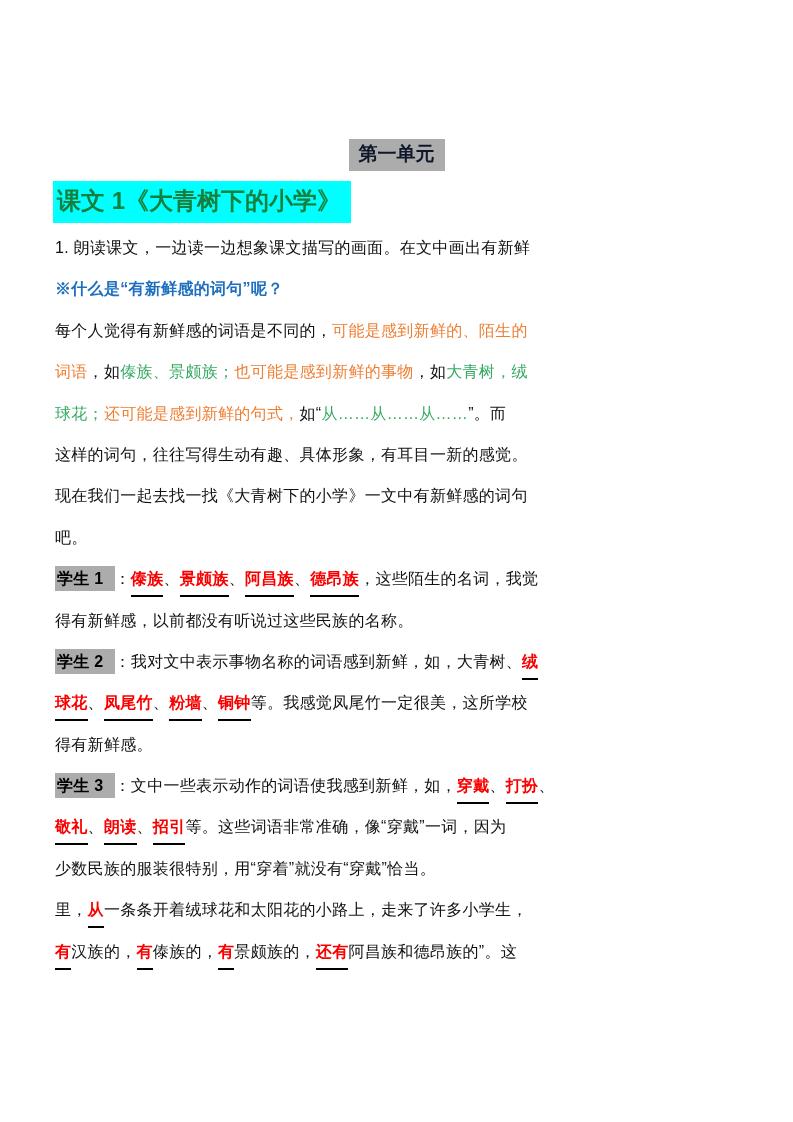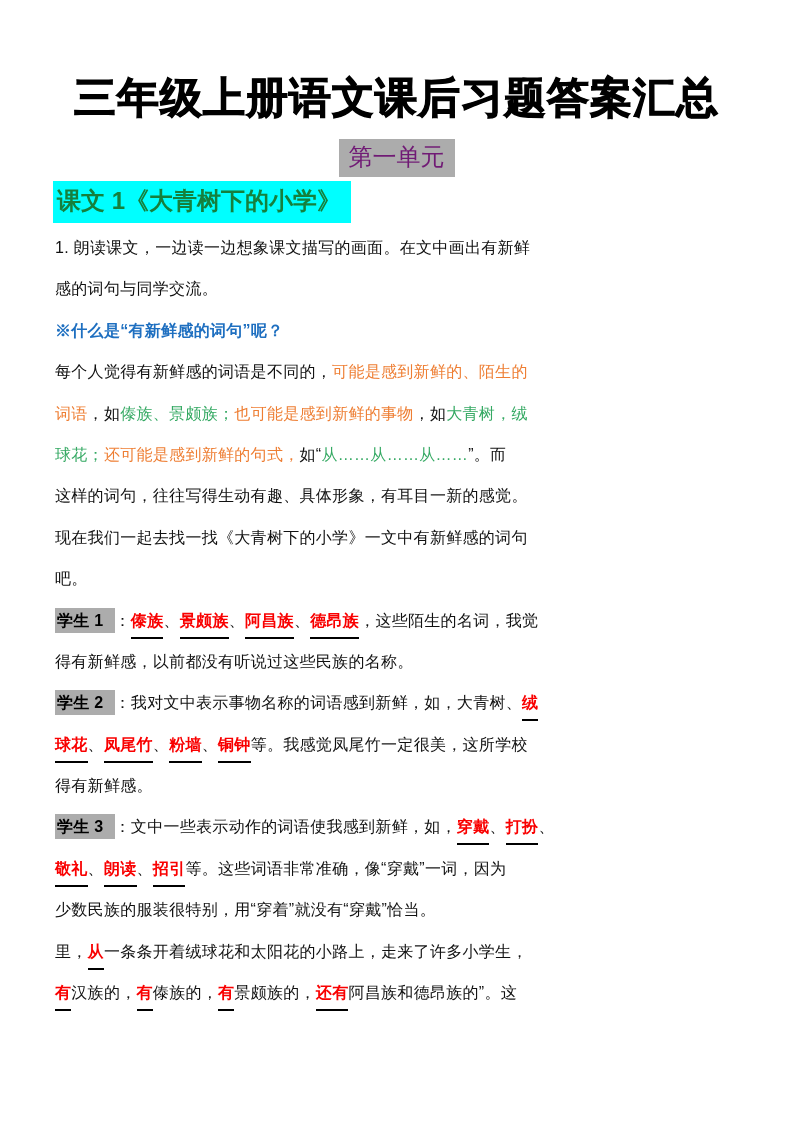--- a/index.html
+++ b/index.html
@@ -20,23 +20,23 @@
     color:#000;
     -webkit-text-stroke:1.1px #000;
   }
   .unit-row {
     position:absolute; top:139px; left:0; width:100%;
     text-align:center;
   }
   .unit {
     display:inline-block;
     background:var(--gray_highlight, #acacac);
-    font-size:24px; font-weight:normal;
+    font-size:19px; font-weight:bold;
     padding:2px 10px 4px 10px;
-    color:#701a75;
+    color:#0f172a;
   }
   .lesson-row {
     position:absolute; top:181px; left:53px;
   }
   .lesson {
     display:inline-block;
     background:var(--cyan_highlight, #00ffff);
     font-size:24px; font-weight:bold;
     padding:4px 10px 6px 4px;
     color:#15803d;
@@ -63,30 +63,28 @@
     background:var(--gray_highlight, #acacac);
     font-weight:bold;
     padding:4px 11px 4px 2px;
     color:#000;
   }
 </style>
 </head>
 <body>
 
 <div class="page">
-  <h1 class="title">三年级上册语文课后习题答案汇总</h1>
   <div class="unit-row">
     <span class="unit">第一单元</span>
   </div>
   <div class="lesson-row">
     <span class="lesson">课文 1《大青树下的小学》</span>
   </div>
   <div class="body">
       <div class="line"><span class="seg plain">1. 朗读课文，一边读一边想象课文描写的画面。在文中画出有新鲜</span></div>
-      <div class="line"><span class="seg plain">感的词句与同学交流。</span></div>
       <div class="line"><span class="seg blue">※什么是“有新鲜感的词句”呢？</span></div>
       <div class="line"><span class="seg plain">每个人觉得有新鲜感的词语是不同的，</span><span class="seg orange">可能是感到新鲜的、陌生的</span></div>
       <div class="line"><span class="seg orange">词语</span><span class="seg plain">，如</span><span class="seg green">傣族、景颇族；</span><span class="seg orange">也可能是感到新鲜的事物</span><span class="seg plain">，如</span><span class="seg green">大青树，绒</span></div>
       <div class="line"><span class="seg green">球花；</span><span class="seg orange">还可能是感到新鲜的句式，</span><span class="seg plain">如“</span><span class="seg green">从……从……从……</span><span class="seg plain">”。而</span></div>
       <div class="line"><span class="seg plain">这样的词句，往往写得生动有趣、具体形象，有耳目一新的感觉。</span></div>
       <div class="line"><span class="seg plain">现在我们一起去找一找《大青树下的小学》一文中有新鲜感的词句</span></div>
       <div class="line"><span class="seg plain">吧。</span></div>
       <div class="line"><span class="seg label">学生 1</span><span class="seg plain">：</span><span class="seg red">傣族</span><span class="seg plain">、</span><span class="seg red">景颇族</span><span class="seg plain">、</span><span class="seg red">阿昌族</span><span class="seg plain">、</span><span class="seg red">德昂族</span><span class="seg plain">，这些陌生的名词，我觉</span></div>
       <div class="line"><span class="seg plain">得有新鲜感，以前都没有听说过这些民族的名称。</span></div>
       <div class="line"><span class="seg label">学生 2</span><span class="seg plain">：我对文中表示事物名称的词语感到新鲜，如，大青树、</span><span class="seg red">绒</span></div>

